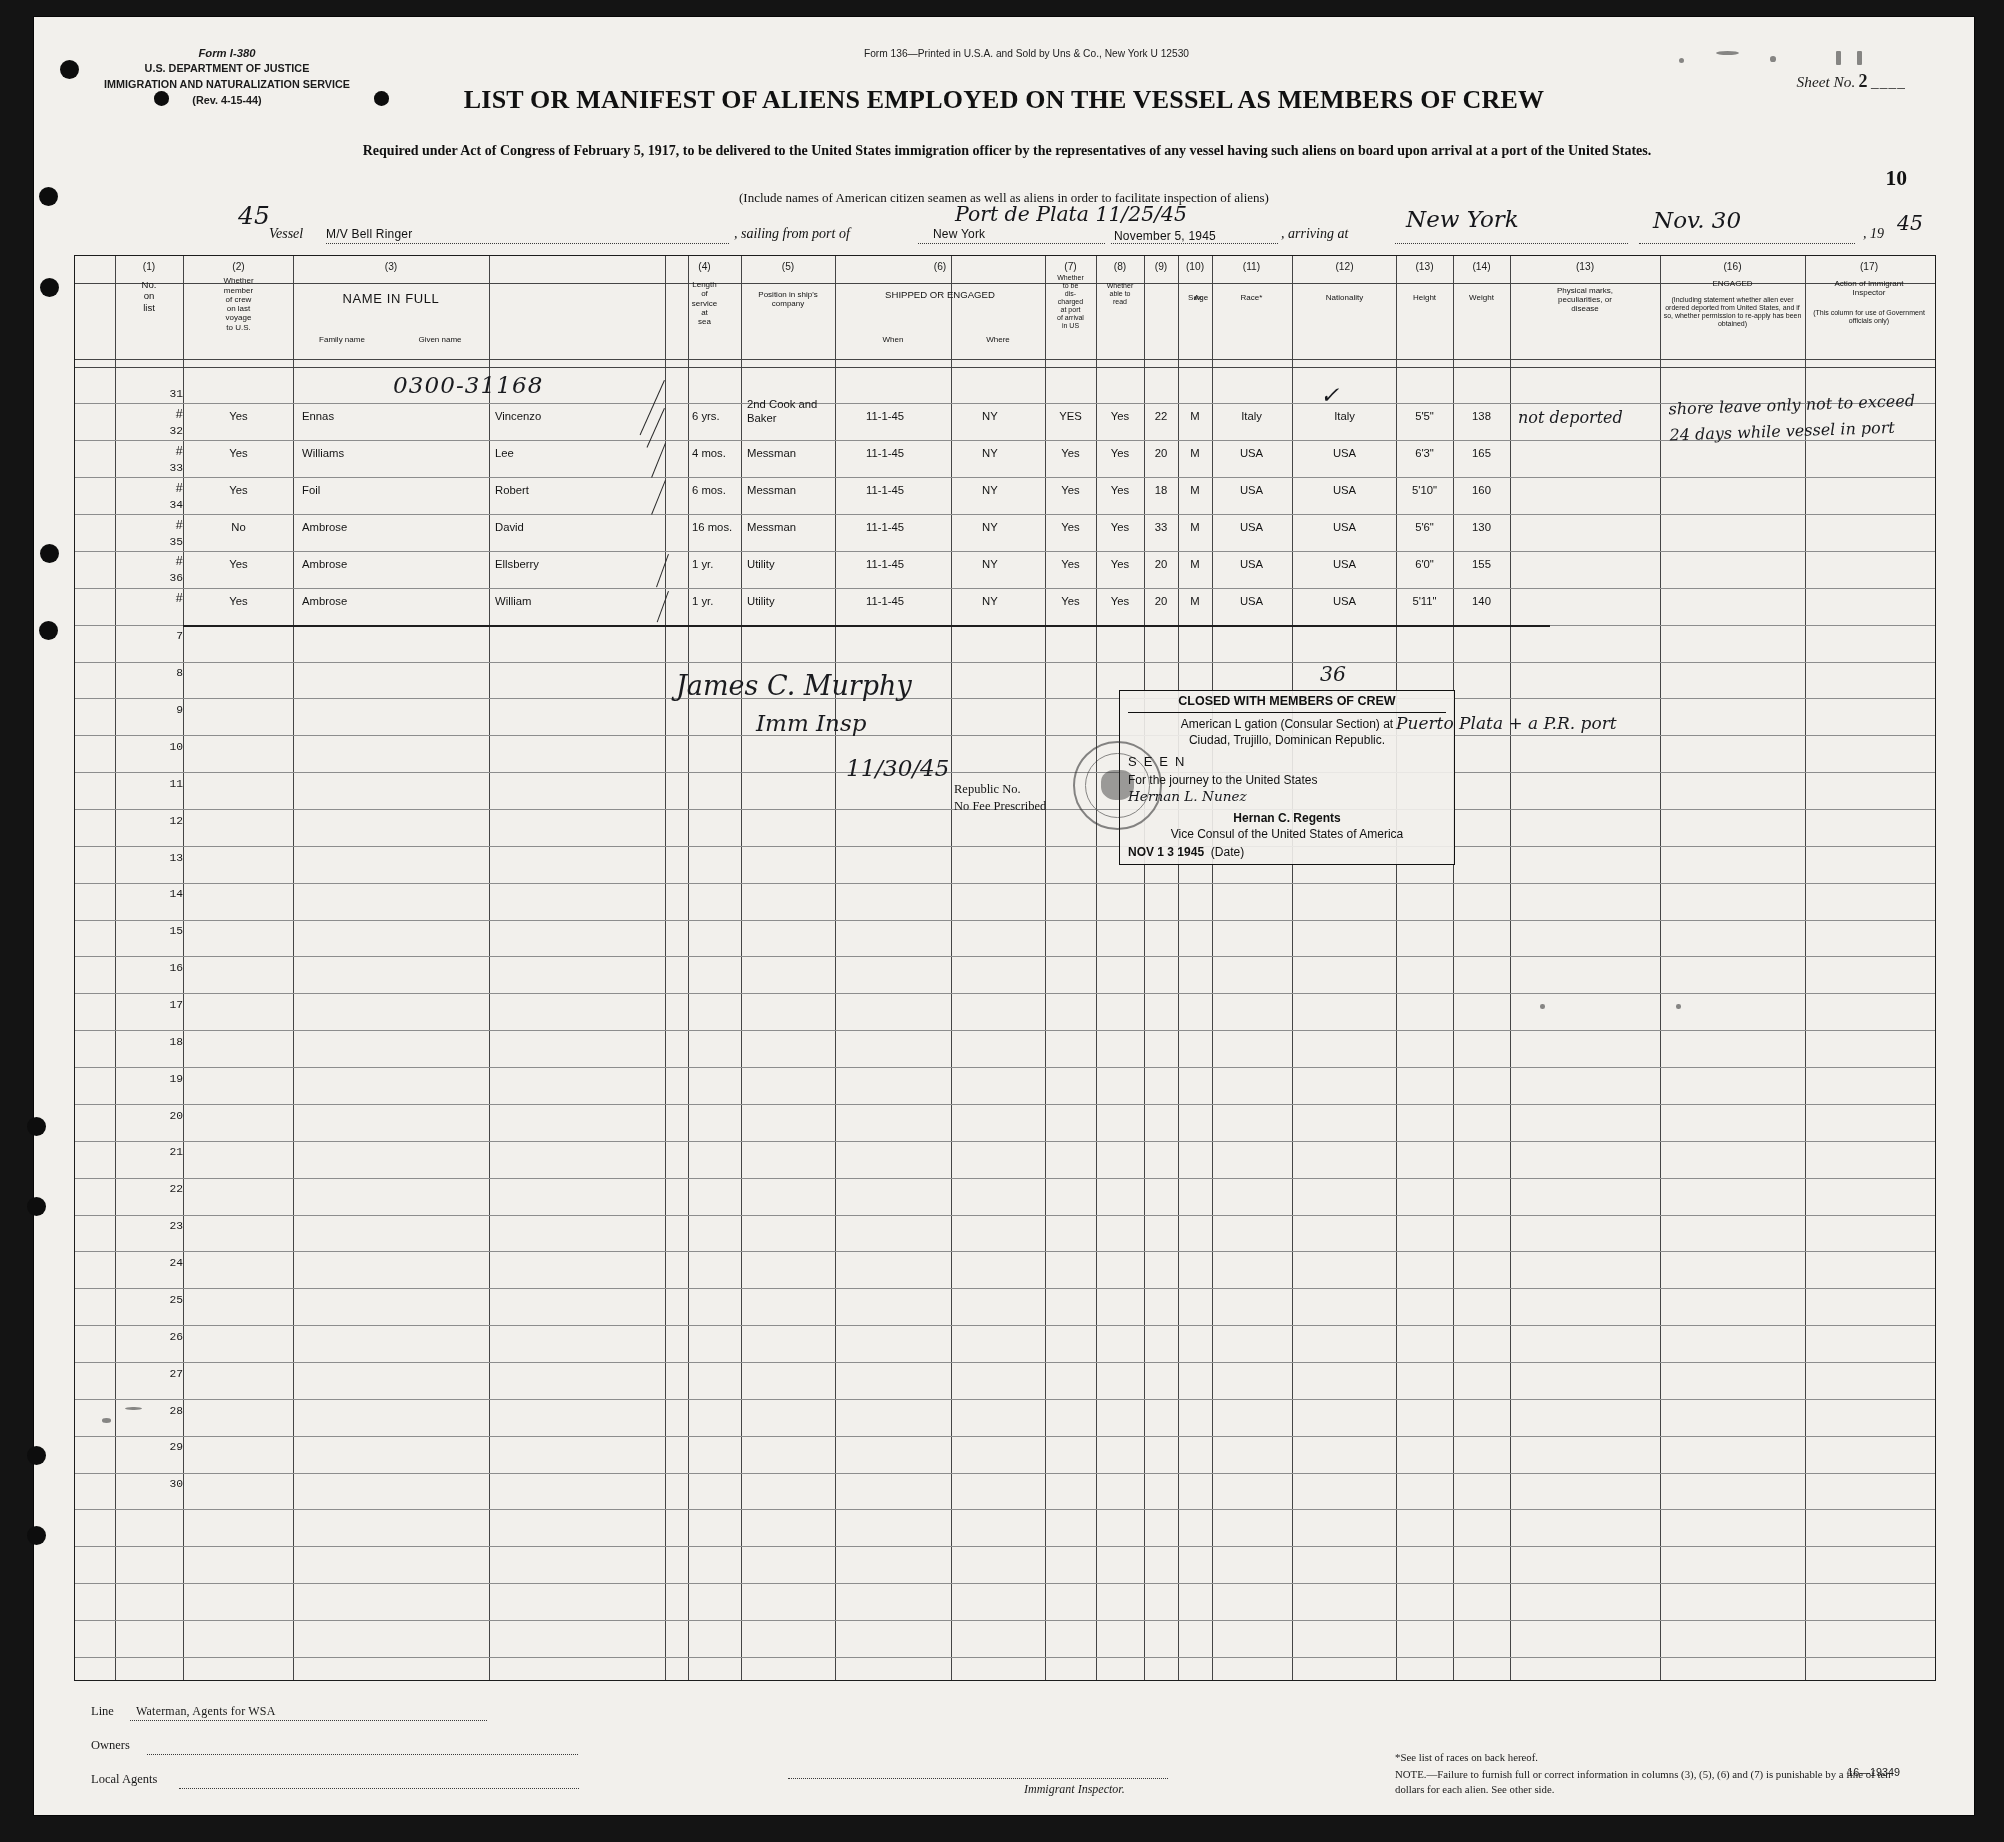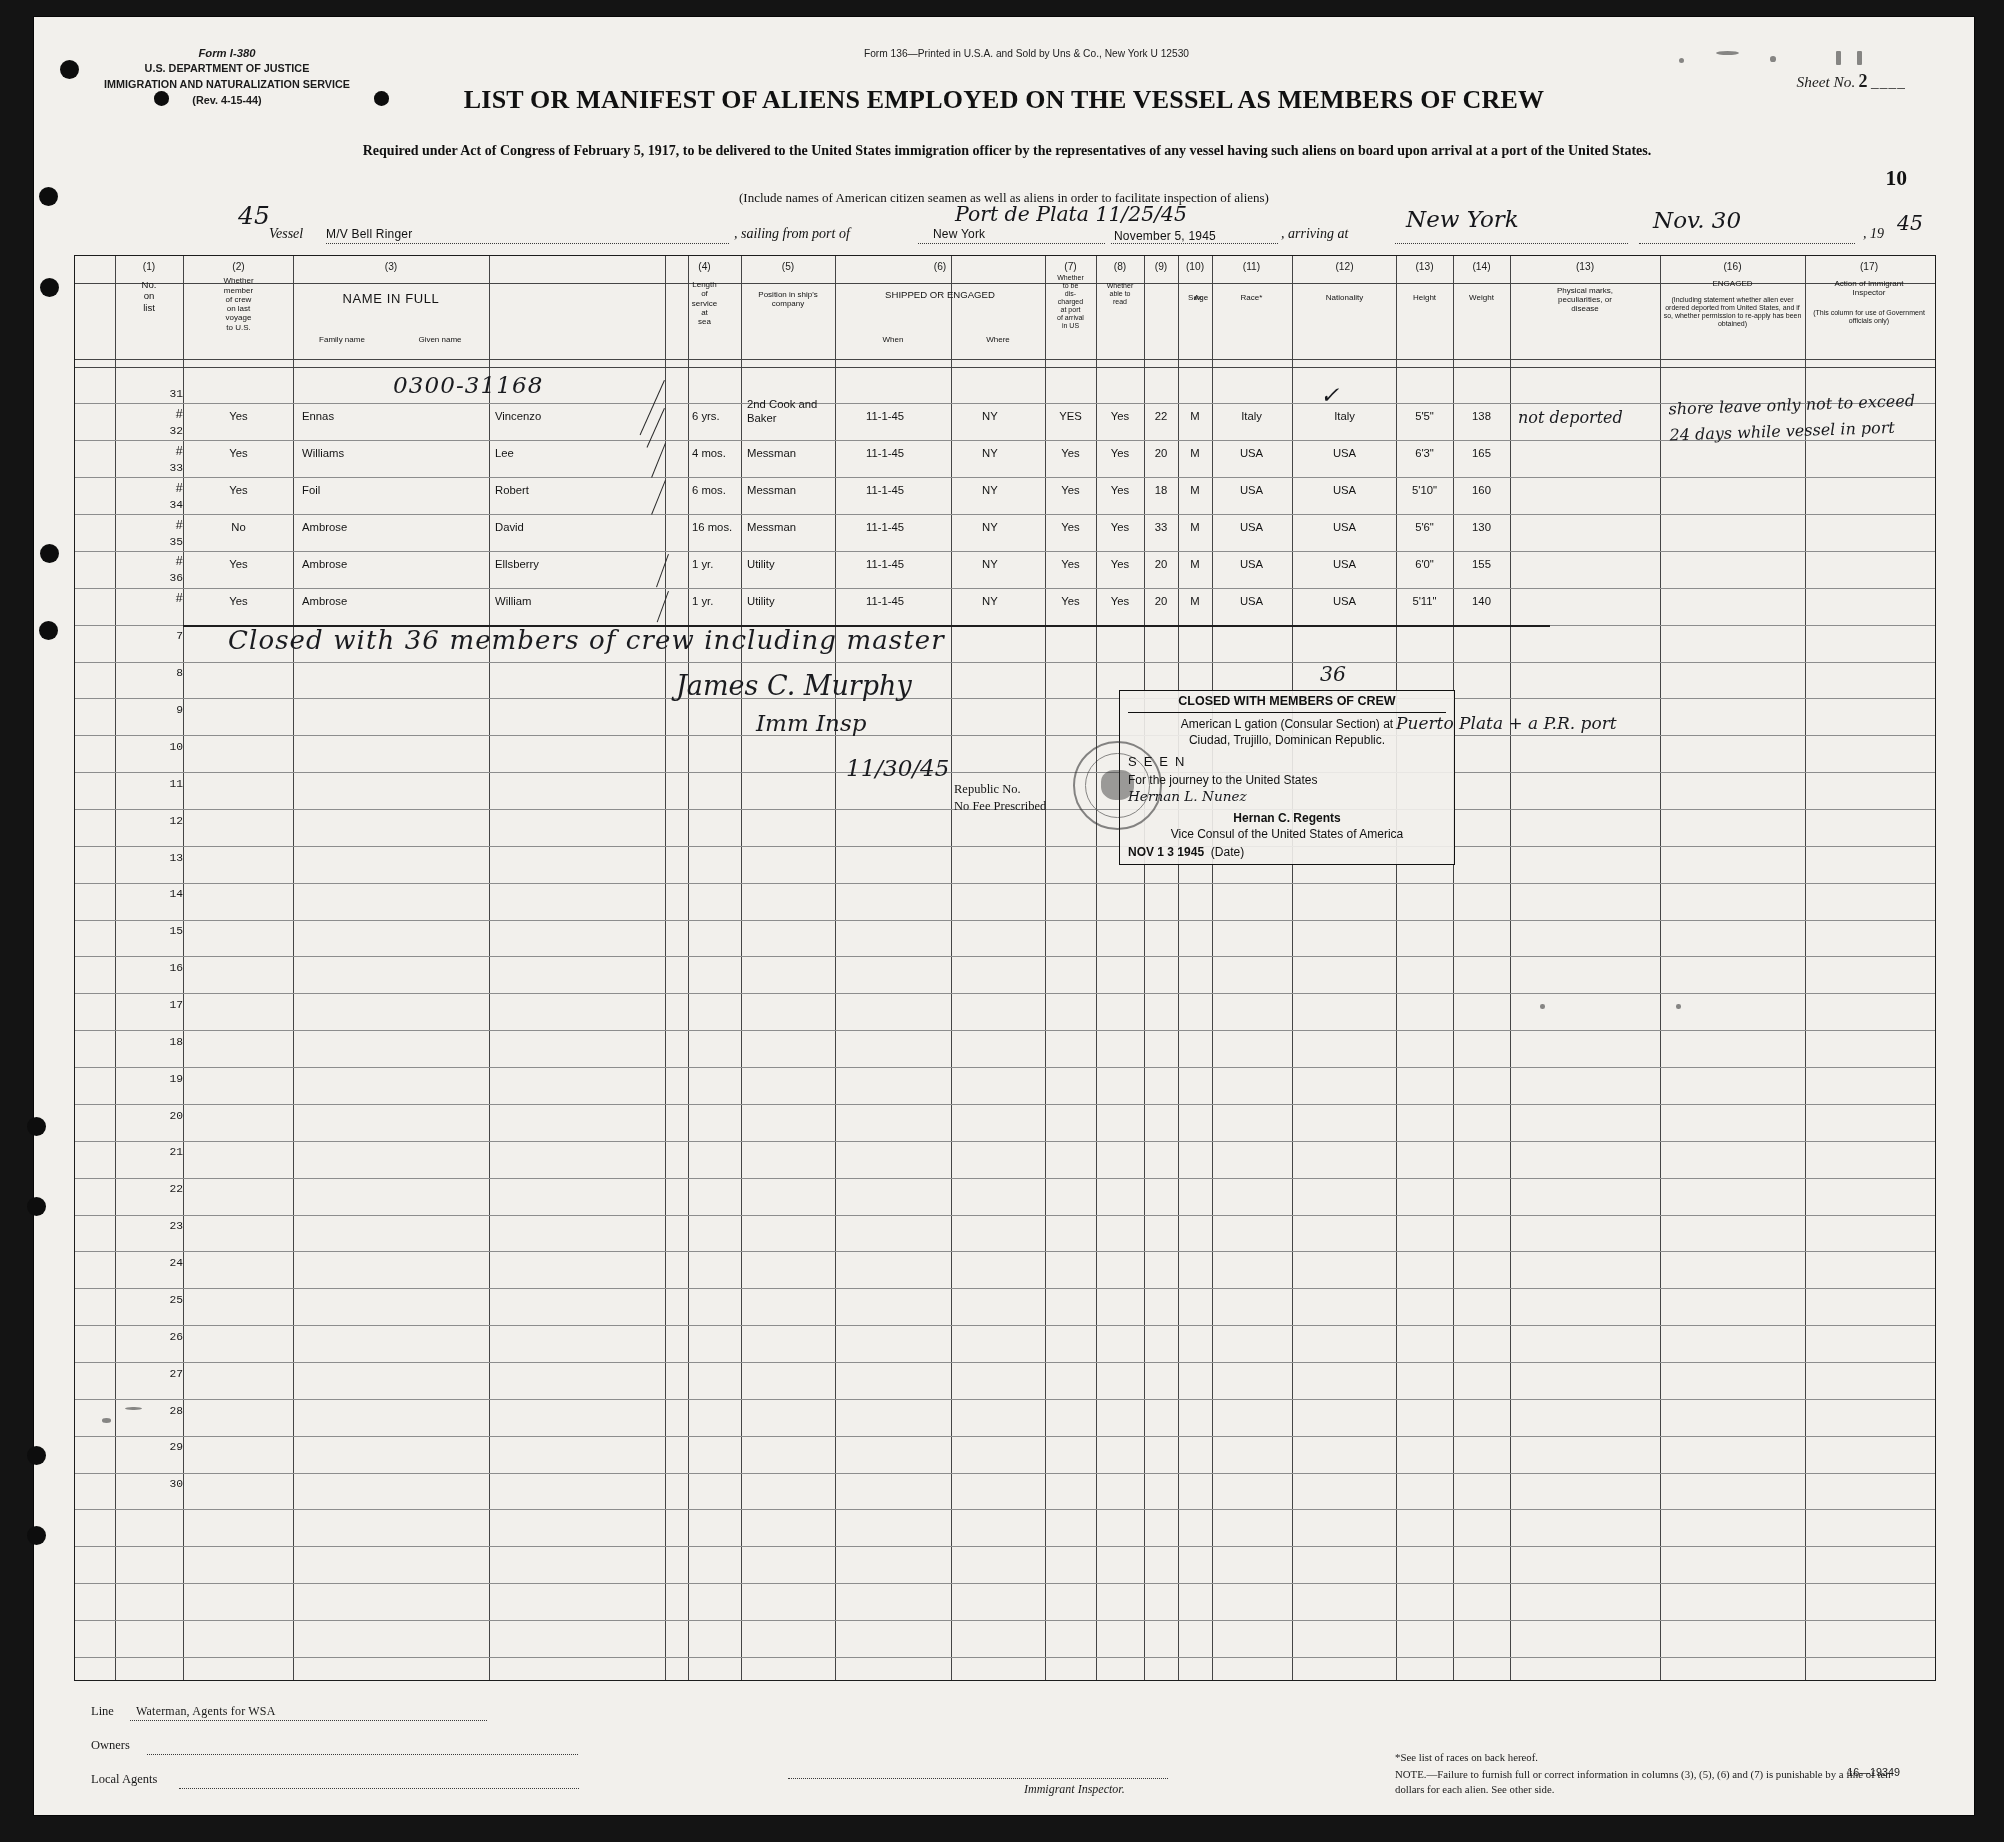--- a/index.html
+++ b/index.html
@@ -627,21 +627,20 @@
       <div class="rowlabel" style="left:40px;top:1075px;width:68px;">26</div>
       <div class="rowlabel" style="left:40px;top:1112px;width:68px;">27</div>
       <div class="rowlabel" style="left:40px;top:1149px;width:68px;">28</div>
       <div class="rowlabel" style="left:40px;top:1185px;width:68px;">29</div>
       <div class="rowlabel" style="left:40px;top:1222px;width:68px;">30</div>
       <div class="rowlabel" style="left:40px;top:1259px;width:68px;"></div>
       <div class="rowlabel" style="left:40px;top:1296px;width:68px;"></div>
       <div class="rowlabel" style="left:40px;top:1333px;width:68px;"></div>
       <div class="rowlabel" style="left:40px;top:1370px;width:68px;"></div>
 
-      <div class="hw" style="left:153px;top:369px;font-size:26px;letter-spacing:1.1px;">Closed with 36 members of crew including master</div>
       <div class="hw" style="left:601px;top:414px;font-size:27px;">James C. Murphy</div>
       <div class="hw" style="left:681px;top:454px;font-size:23px;">Imm Insp</div>
       <div class="hw" style="left:771px;top:499px;font-size:23px;">11/30/45</div>
       <div class="hw" style="left:1245px;top:406px;font-size:20.4px;">36</div>
 
       <div class="stamp" style="left:1044px;top:434px;width:318px;">
         <div class="title">CLOSED WITH MEMBERS OF CREW</div>
         <div class="ln" style="text-align:center;">American L gation (Consular Section) at</div>
         <div class="ln" style="text-align:center;">Ciudad, Trujillo, Dominican Republic.</div>
         <div class="seen">S E E N</div>

